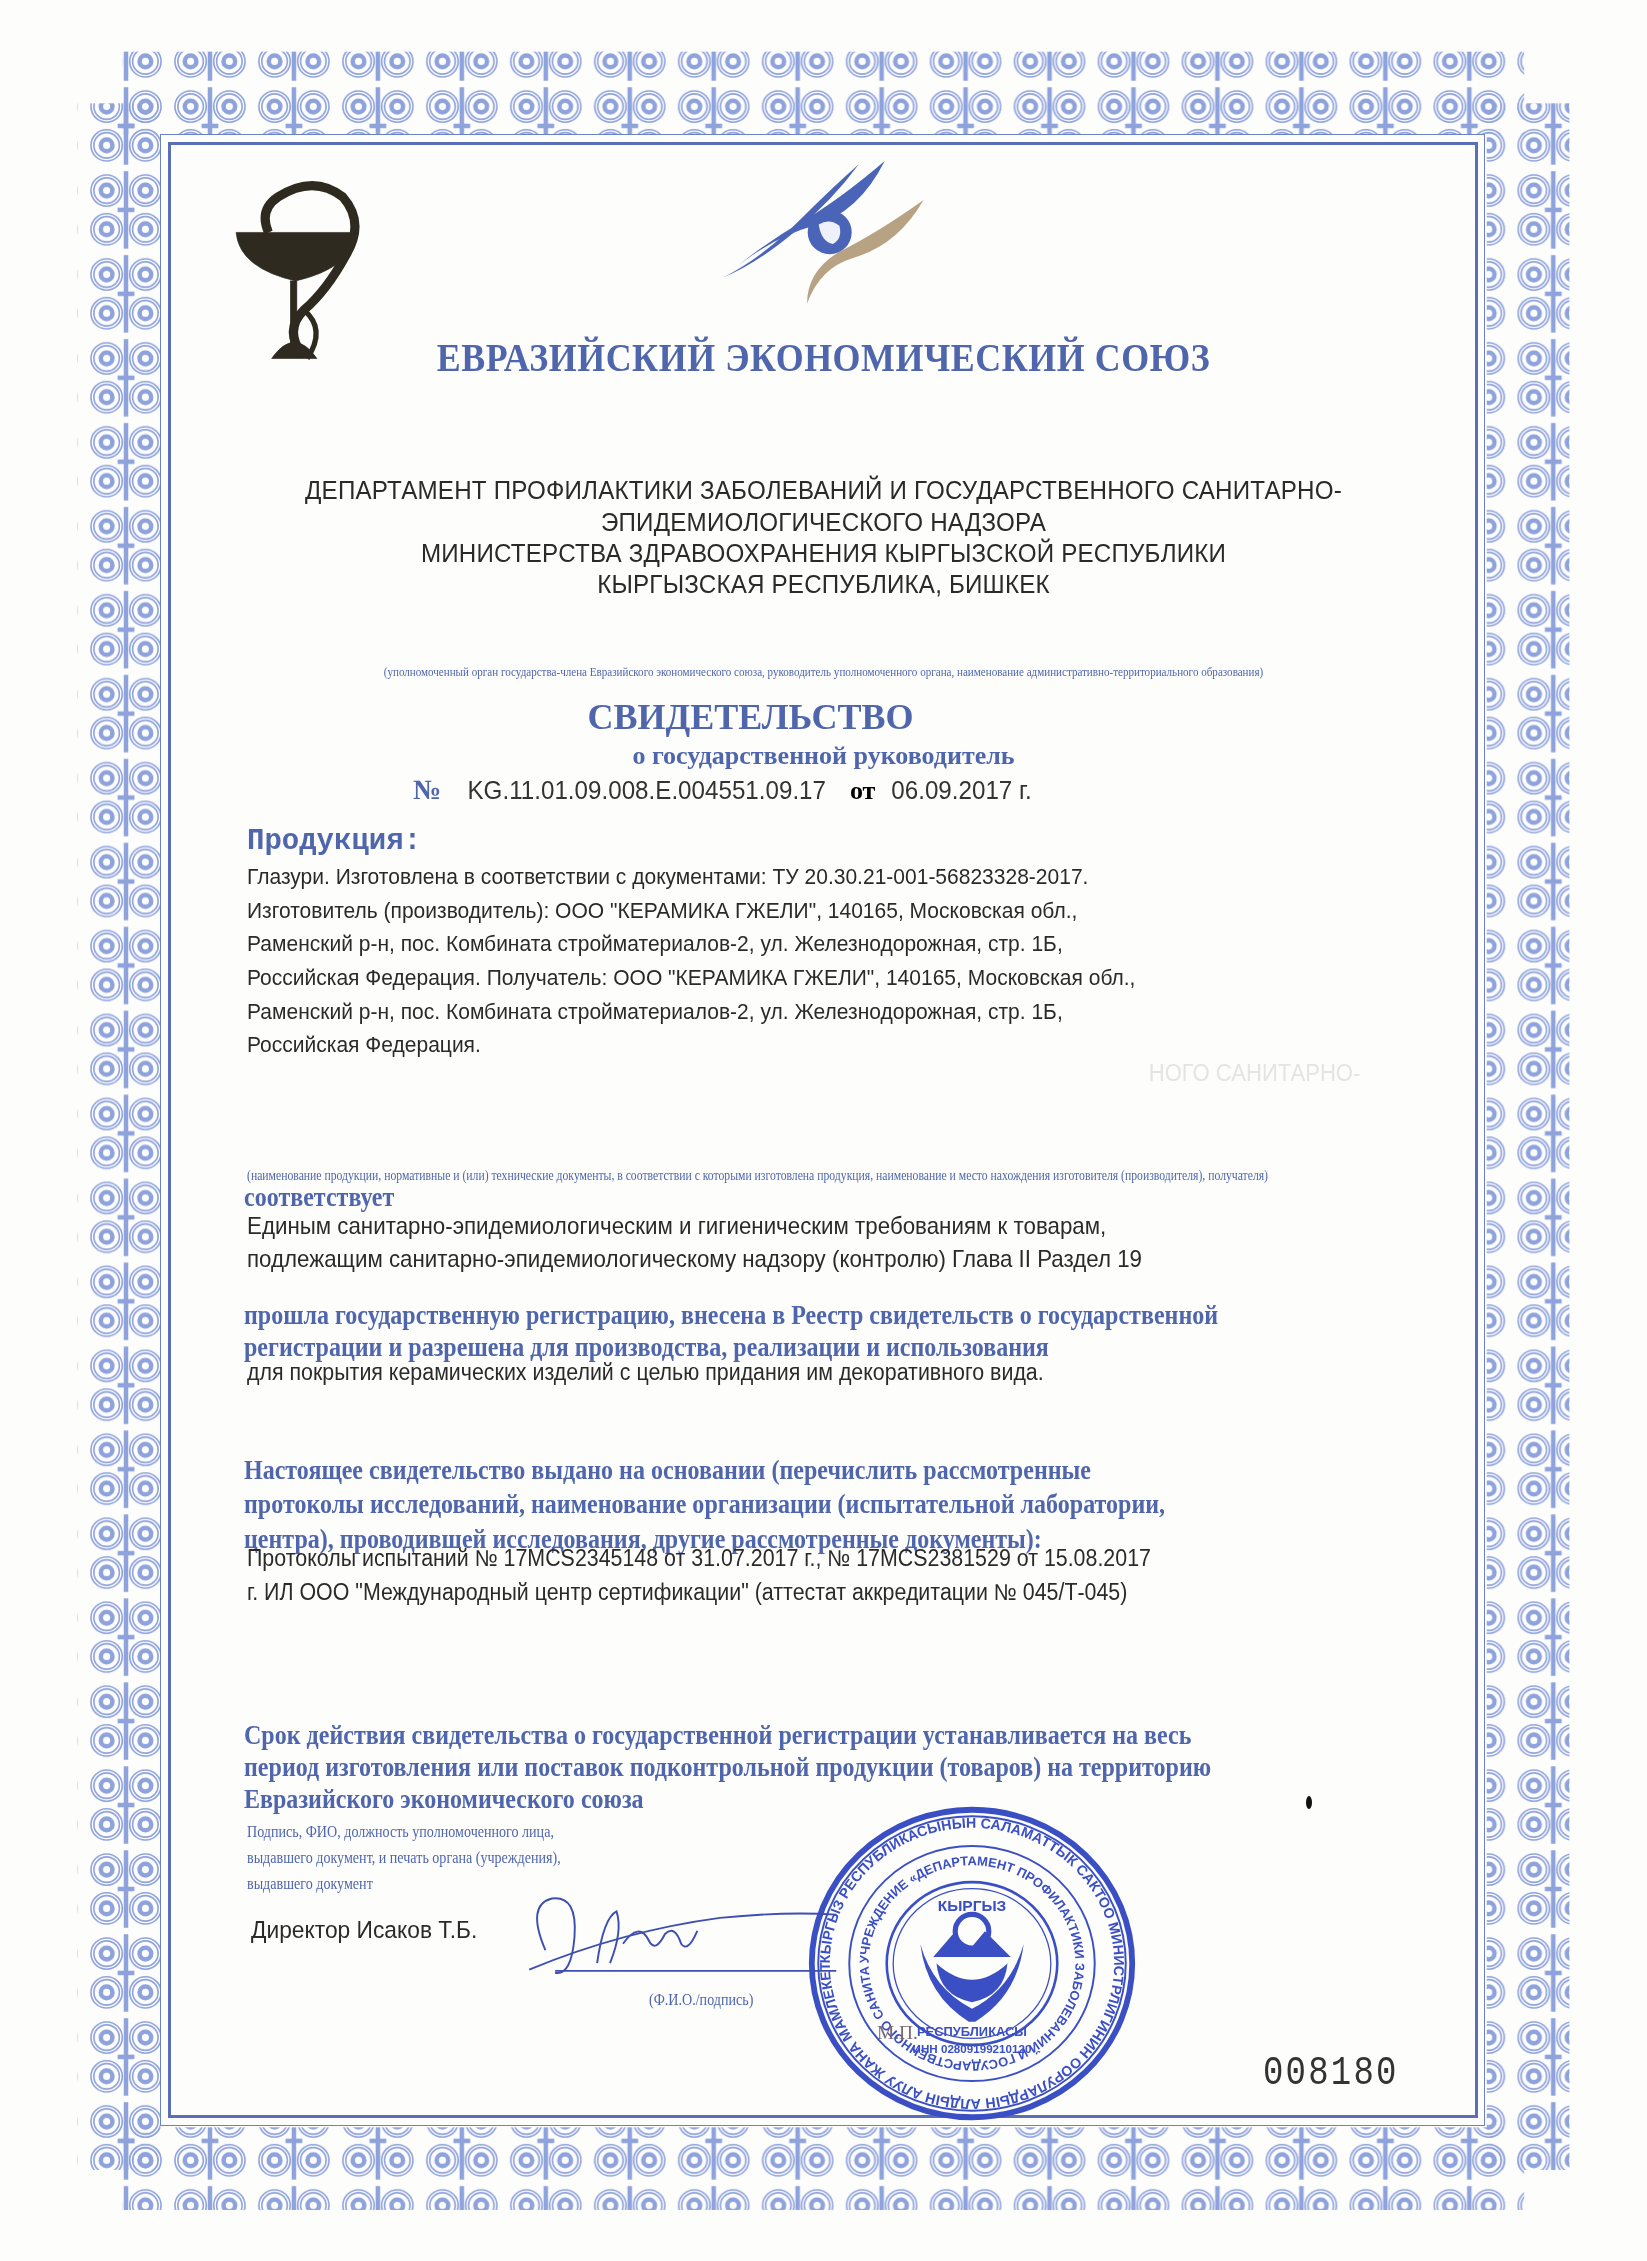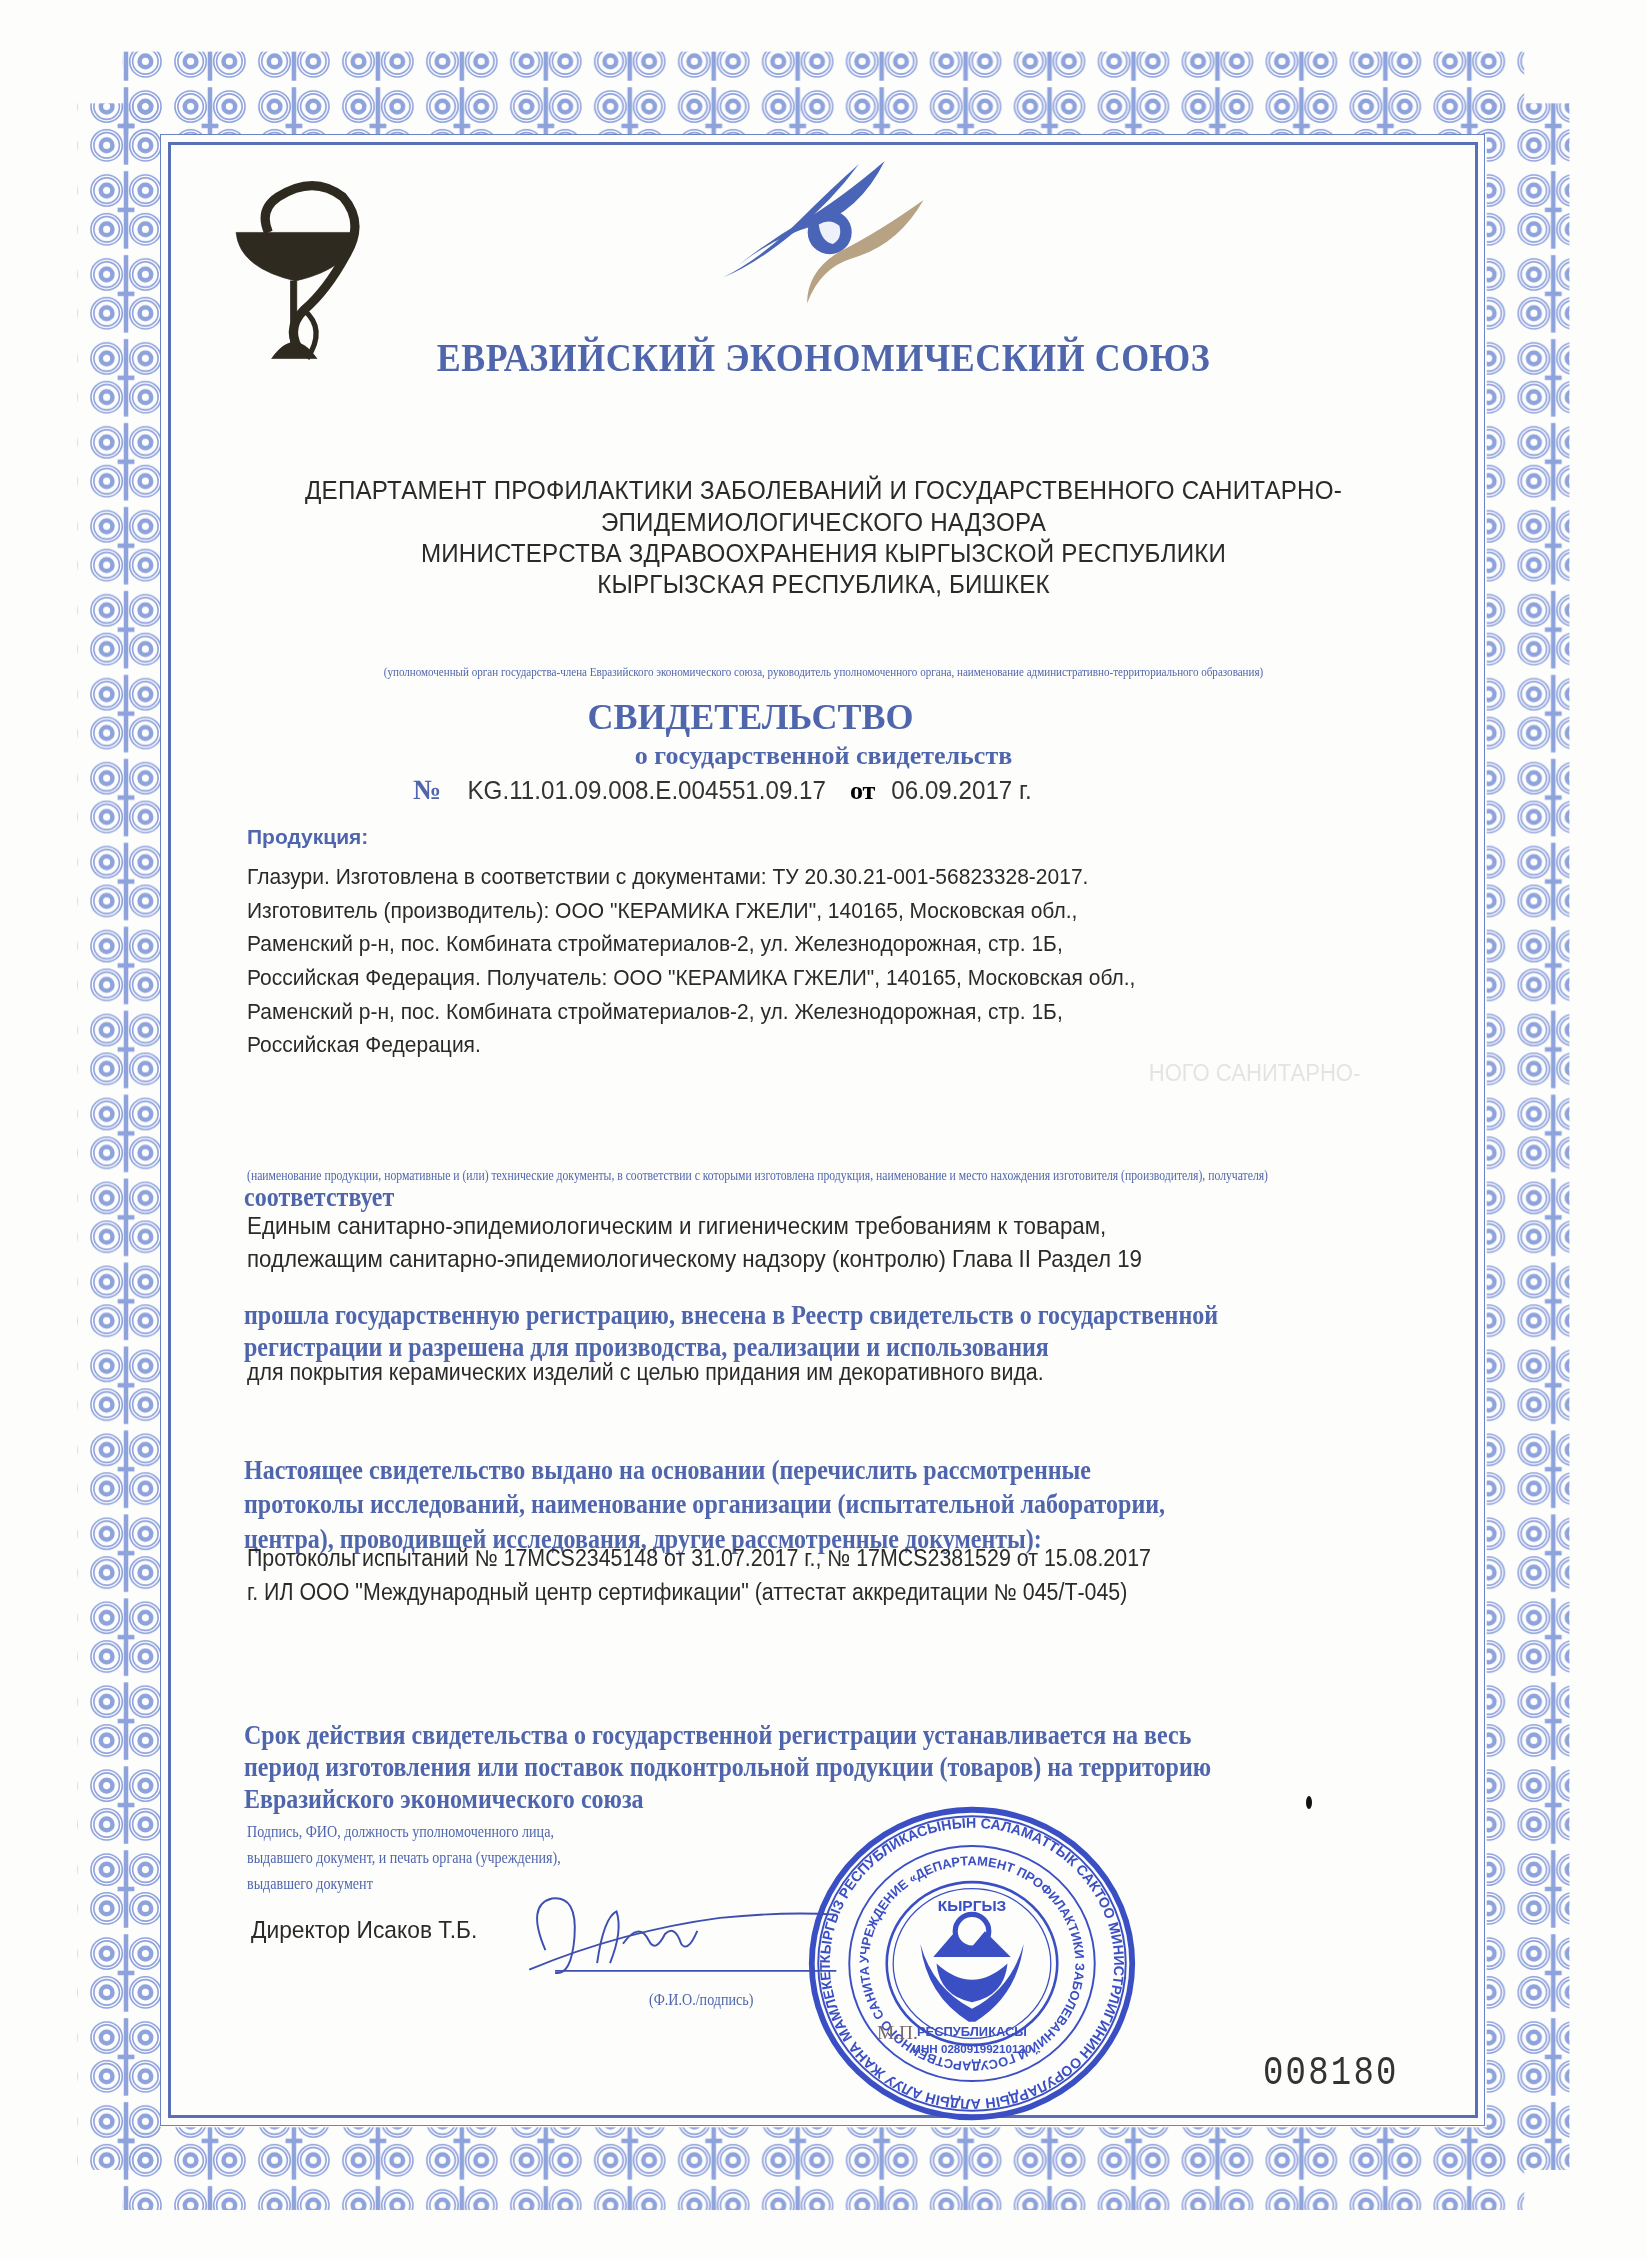--- a/index.html
+++ b/index.html
@@ -13,21 +13,21 @@
   .blue{color:#4f66ad;}
   .title-eaeu{left:0;width:1647px;top:335px;text-align:center;font-size:39px;font-weight:bold;letter-spacing:0.6px;transform:scaleX(0.92);}
   .dept{left:0;width:1647px;text-align:center;font-size:26px;color:#2a2a2a;transform:scaleX(0.93);letter-spacing:0.2px;}
   .caption{left:0;width:1647px;text-align:center;font-size:12.3px;transform:scaleX(0.9);}
   .cert-title{left:0;width:1501px;top:696px;text-align:center;font-size:36px;font-weight:bold;}
   .cert-sub{left:0;width:1647px;top:741px;text-align:center;font-size:26px;font-weight:bold;}
   .numline{left:413px;top:774px;font-size:26px;white-space:nowrap;}
   .numline .no{font-family:"Liberation Serif",serif;font-weight:bold;color:#4f66ad;font-size:28px;margin-right:13px;}
   .numline .ot{font-family:"Liberation Serif",serif;font-weight:bold;color:#000000;margin:0 10.3px;}
   .numline .v{color:#333;transform:scaleX(0.93);display:inline-block;}
-  .label-bold{font-family:Liberation Sans, sans-serif;font-weight:bold;color:#4f66ad;font-size:21px;}
+  .label-bold{font-family:Liberation Mono, monospace;font-weight:bold;color:#4f66ad;font-size:29px;}
   .body-line{left:247px;font-size:22.6px;color:#2a2a2a;white-space:nowrap;transform-origin:left top;transform:scaleX(0.93);}
   .bold-blue-line{left:244px;font-family:"Liberation Serif",serif;font-weight:bold;color:#4f66ad;font-size:27px;white-space:nowrap;transform-origin:left top;transform:scaleX(0.89);}
   .small-blue{left:247px;font-family:"Liberation Serif",serif;color:#4f66ad;font-size:16px;white-space:nowrap;transform-origin:left top;transform:scaleX(0.88);}
   .ghost{color:#e4e4e4;font-size:24.5px;}
   .serial{left:1263px;top:2051px;font-family:"Liberation Mono",monospace;font-size:40px;color:#333;letter-spacing:2.6px;transform:scaleX(0.85);transform-origin:left top;}
 </style>
 </head>
 <body>
 
 <svg class="orn" width="1647" height="2261" style="left:0;top:0;" viewBox="0 0 2550 3501">
@@ -91,21 +91,21 @@
 
 <div class="abs serif blue title-eaeu">ЕВРАЗИЙСКИЙ ЭКОНОМИЧЕСКИЙ СОЮЗ</div>
 
 <div class="abs dept" style="top:475px;">ДЕПАРТАМЕНТ ПРОФИЛАКТИКИ ЗАБОЛЕВАНИЙ И ГОСУДАРСТВЕННОГО САНИТАРНО-</div>
 <div class="abs dept" style="top:507px;">ЭПИДЕМИОЛОГИЧЕСКОГО НАДЗОРА</div>
 <div class="abs dept" style="top:538px;">МИНИСТЕРСТВА ЗДРАВООХРАНЕНИЯ КЫРГЫЗСКОЙ РЕСПУБЛИКИ</div>
 <div class="abs dept" style="top:569px;">КЫРГЫЗСКАЯ РЕСПУБЛИКА, БИШКЕК</div>
 <div class="abs caption serif blue" style="top:665px;">(уполномоченный орган государства-члена Евразийского экономического союза, руководитель уполномоченного органа, наименование административно-территориального образования)</div>
 
 <div class="abs serif blue cert-title">СВИДЕТЕЛЬСТВО</div>
-<div class="abs serif blue cert-sub">о государственной свидетельств</div>
+<div class="abs serif blue cert-sub">о государственной руководитель</div>
 <div class="abs numline">
   <span class="no">№</span><span class="v">KG.11.01.09.008.Е.004551.09.17</span><span class="ot">от</span><span class="v">06.09.2017 г.</span>
 </div>
 
 <div class="abs label-bold" style="left:247px;top:825px;">Продукция:</div>
 <div class="abs body-line" style="top:864px;">Глазури. Изготовлена в соответствии с документами: ТУ 20.30.21-001-56823328-2017.</div>
 <div class="abs body-line" style="top:898px;">Изготовитель (производитель): ООО "КЕРАМИКА ГЖЕЛИ", 140165, Московская обл.,</div>
 <div class="abs body-line" style="top:931px;">Раменский р-н, пос. Комбината стройматериалов-2, ул. Железнодорожная, стр. 1Б,</div>
 <div class="abs body-line" style="top:965px;">Российская Федерация.  Получатель: ООО "КЕРАМИКА ГЖЕЛИ", 140165, Московская обл.,</div>
 <div class="abs body-line" style="top:999px;">Раменский р-н, пос. Комбината стройматериалов-2, ул. Железнодорожная, стр. 1Б,</div>

